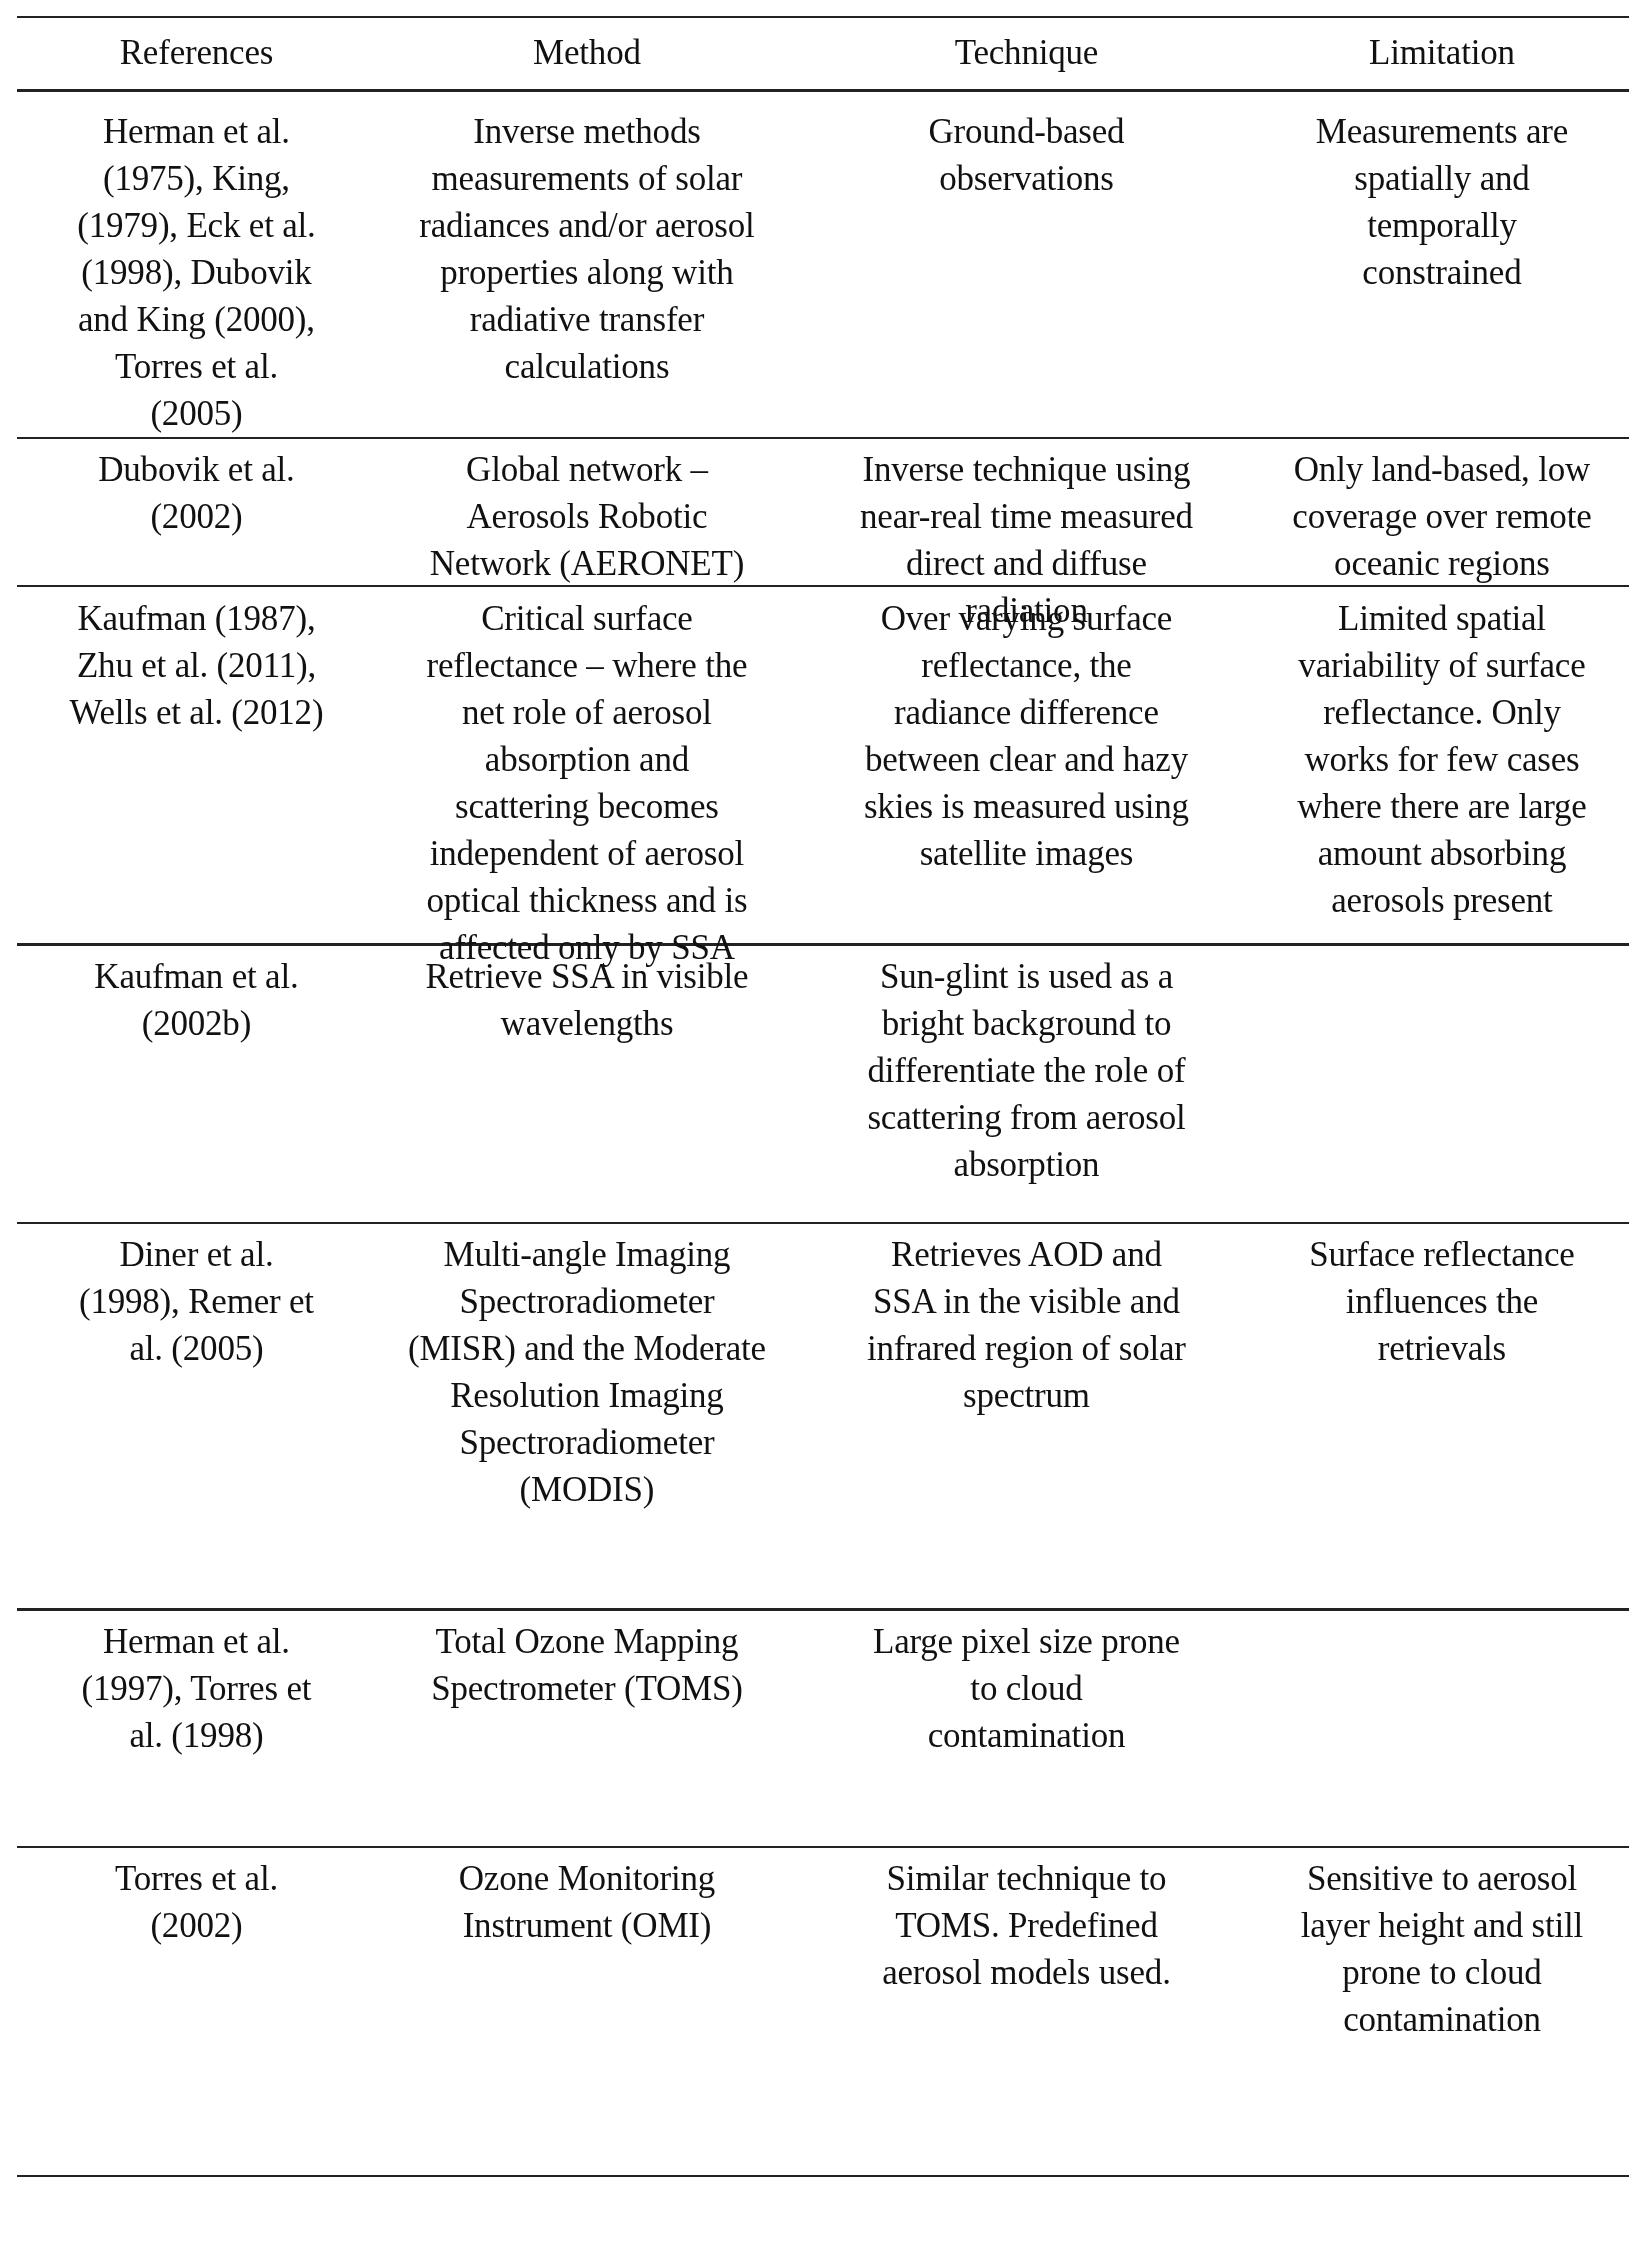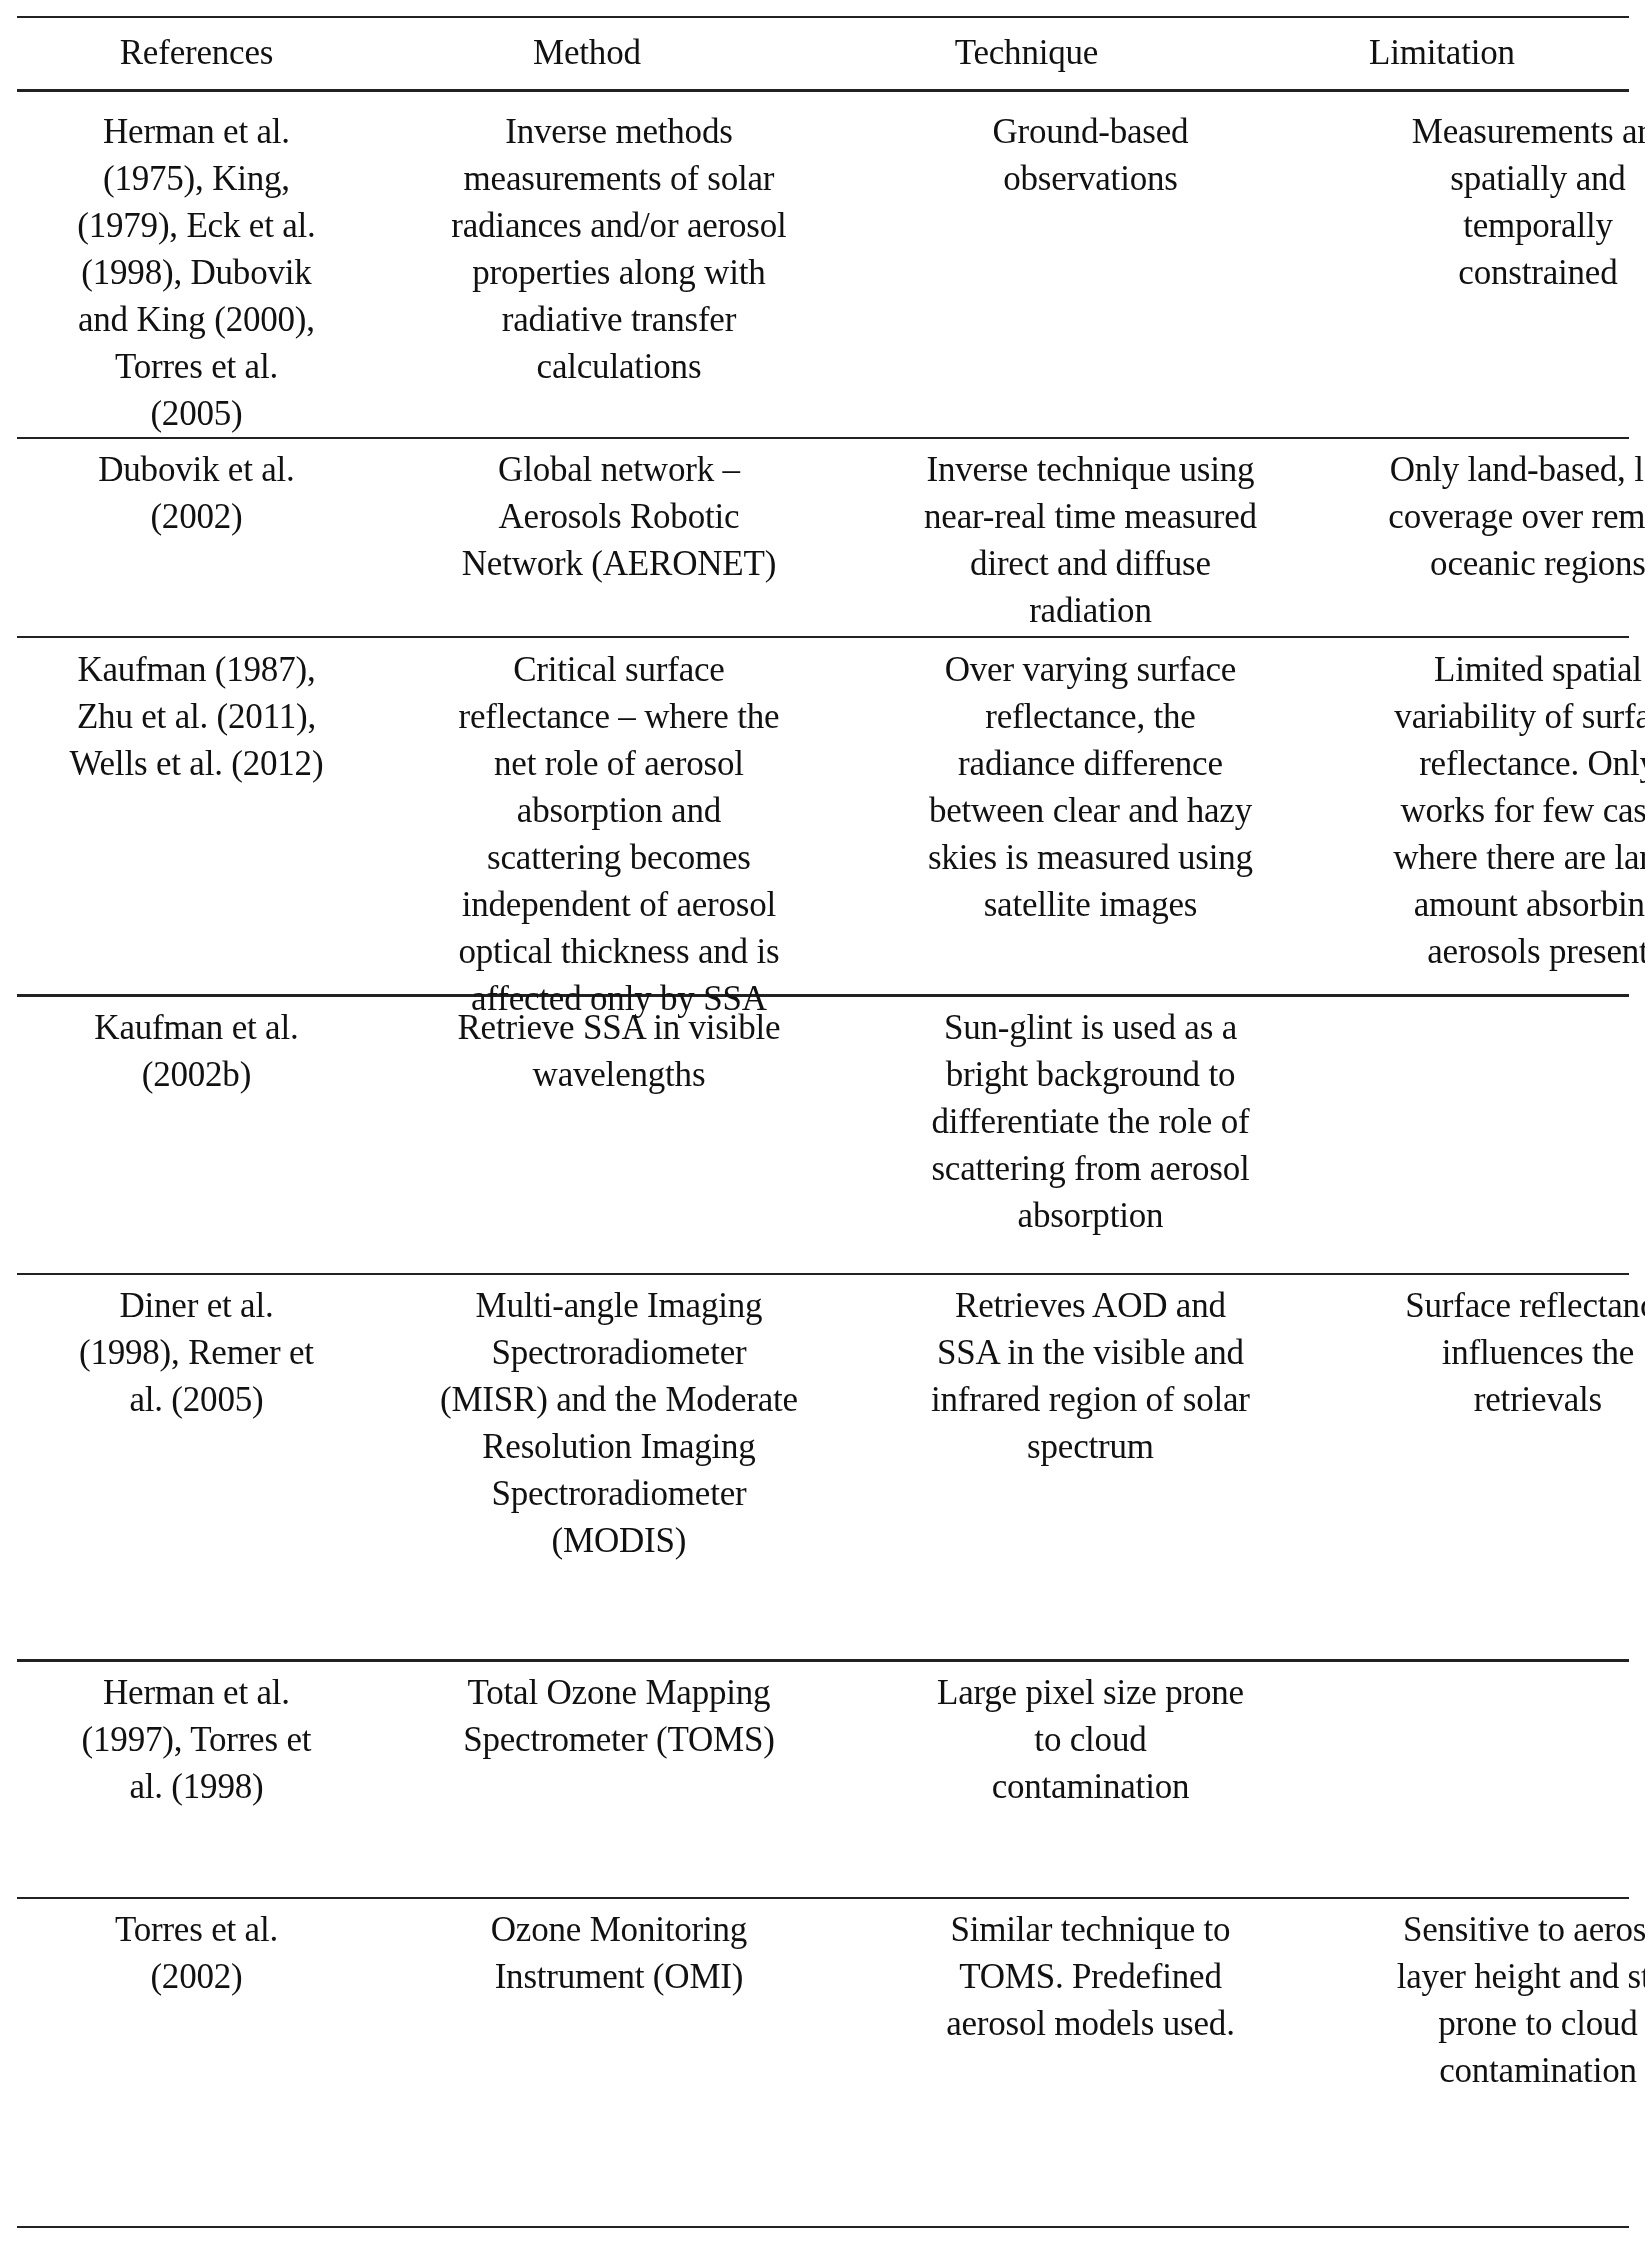--- a/index.html
+++ b/index.html
@@ -15,25 +15,25 @@
     height: 2.4px; background: #222222; width: 100%;
   }
   .row {
     display: grid;
     grid-template-columns: 334px 447px 432px 399px;
     font-size: 35px;
     line-height: 47px;
     letter-spacing: -0.2px;
   }
   .row.header { padding-top: 10.4px; padding-bottom: 13.5px; }
-  .row.body { padding-top: 7.2px; gap: 32px; }
+  .row.body { padding-top: 7.2px; }
   .cell { padding-left: 25.5px; white-space: pre-line; }
   .cell:nth-child(2) { padding-left: 25.5px; }
   .row.r0 { height: 345px; padding-top: 16px; box-sizing: border-box; }
-  .row.r1 { height: 197px; }
+  .row.r1 { height: 146px; }
   .row.r2 { height: 356px; }
   .row.r3 { height: 276px; }
   .row.r4 { height: 384px; }
   .row.r5 { height: 235px; }
   .row.r6 { height: 327px; }
   .row.body { box-sizing: border-box; }
 </style>
 </head>
 <body>
 

